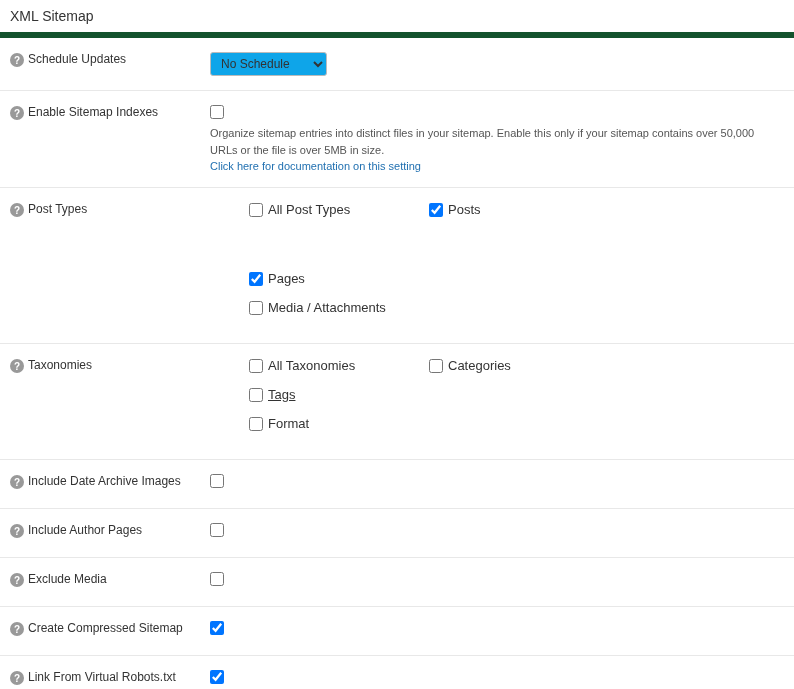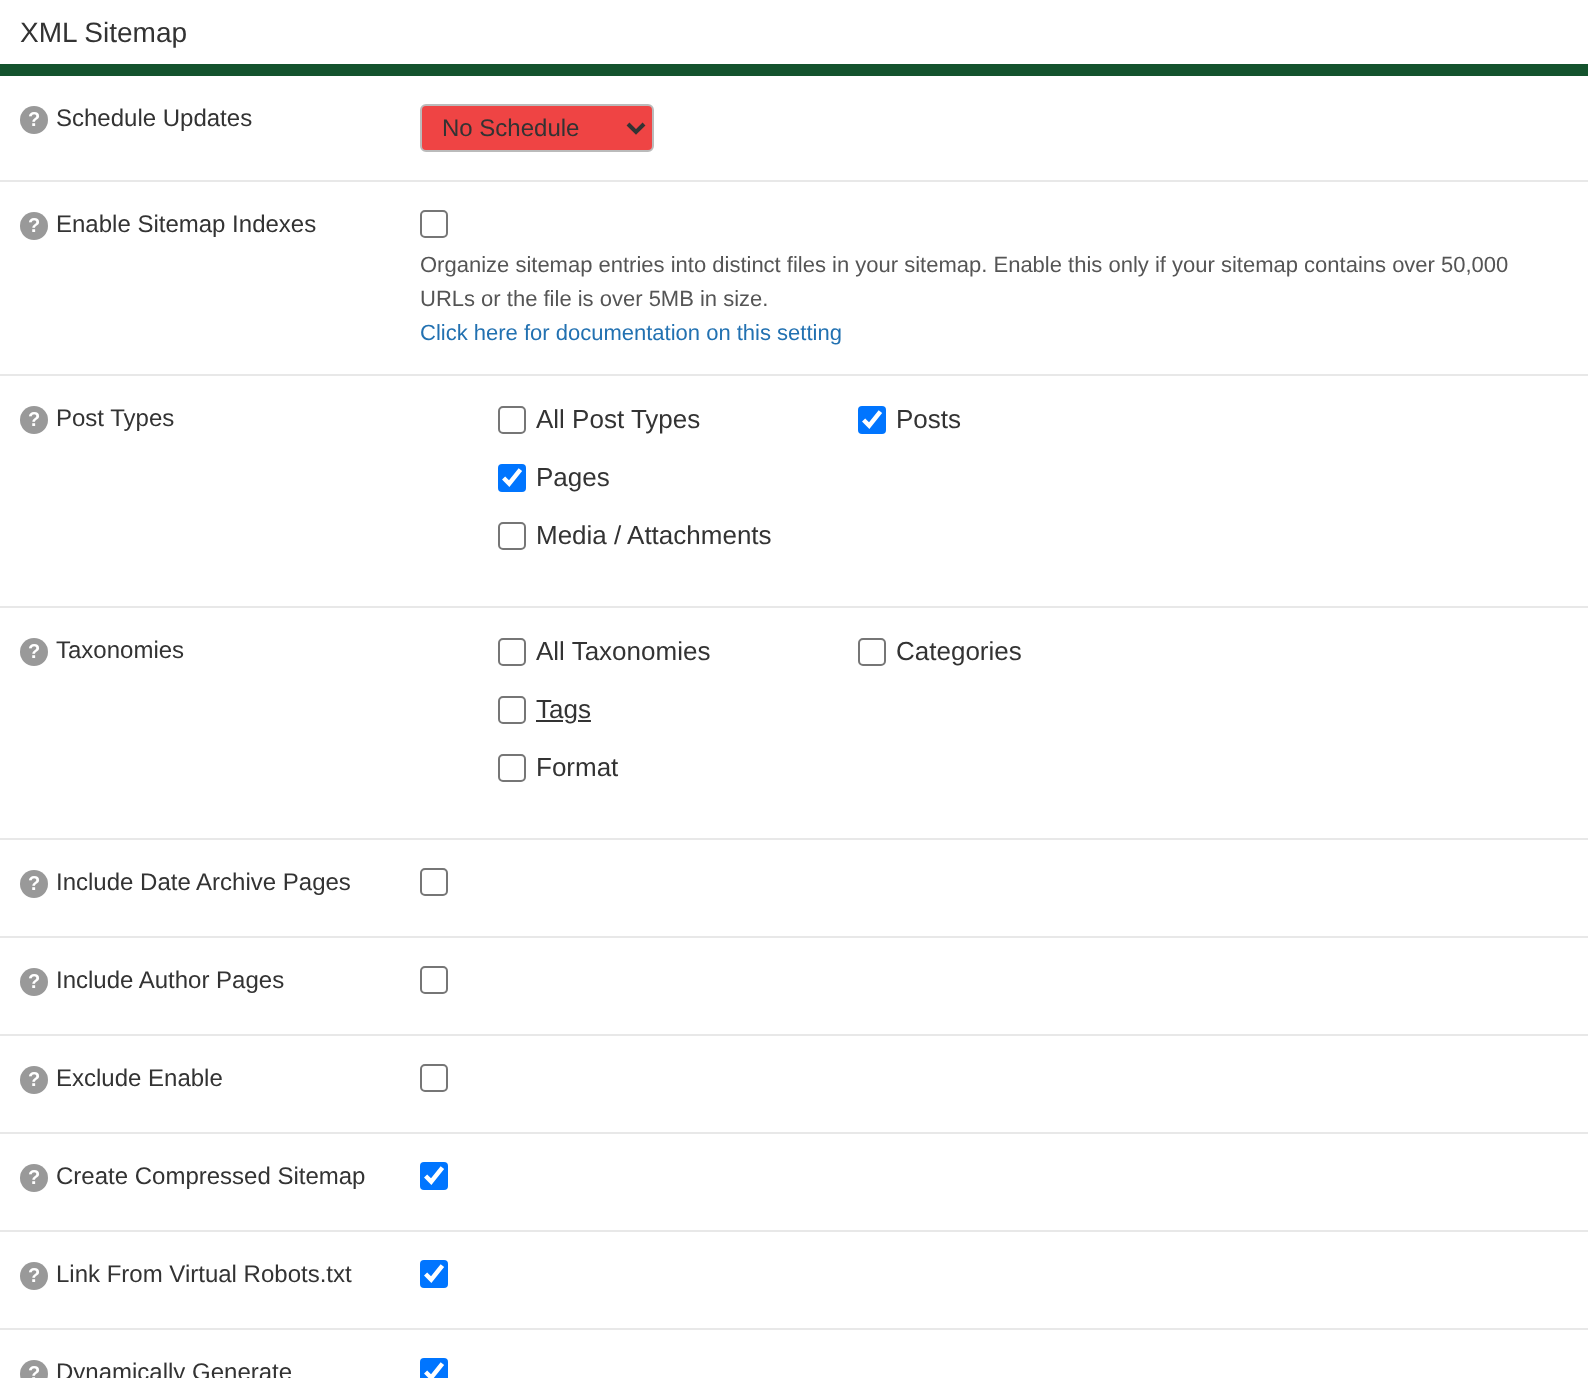--- a/index.html
+++ b/index.html
@@ -56,21 +56,21 @@
       font-size: 12px;
     }
     .value-cell {
       flex: 1;
       padding-top: 14px;
     }
     select.schedule-select {
       padding: 3px 20px 3px 6px;
       border: 1px solid #bbb;
       border-radius: 3px;
-      background: #ef4444;
+      background: #0ea5e9;
       font-size: 12px;
       color: #333;
       appearance: auto;
       cursor: pointer;
     }
     .checkbox-item {
       display: flex;
       align-items: center;
       gap: 5px;
       margin-bottom: 6px;
@@ -144,21 +144,21 @@
                 <input type="checkbox" style="">
                 <label>All Post Types</label>
               </div>
             </div>
             <div class="checkbox-col">
               <div class="checkbox-item">
                 <input type="checkbox" checked="" style="">
                 <label>Posts</label>
               </div>
             </div>
-            <div class="checkbox-col" style="width: 100%;">
+            <div class="checkbox-col" style="width: 100%; margin-top: 40px;">
               <div class="checkbox-item">
                 <input type="checkbox" checked="" style="">
                 <label>Pages</label>
               </div>
             </div>
             <div style="width: 100%; height: 0px;"></div>
             <div class="checkbox-col">
               <div class="checkbox-item">
                 <input type="checkbox" style="">
                 <label>Media / Attachments</label>
@@ -201,21 +201,21 @@
                 <label>Format</label>
               </div>
             </div>
           </div>
         </td>
       </tr>
       <tr>
         <td class="label-cell">
     <div class="label-with-help">
       <span class="help-icon">?</span>
-      <span class="label-text">Include Date Archive Pages</span>
+      <span class="label-text">Include Date Archive Images</span>
     </div>
   </td>
         <td class="value-cell">
           <div class="checkbox-item">
             <input type="checkbox" style="">
           </div>
         </td>
       </tr>
       <tr>
         <td class="label-cell">
@@ -227,21 +227,21 @@
         <td class="value-cell">
           <div class="checkbox-item">
             <input type="checkbox" style="">
           </div>
         </td>
       </tr>
       <tr>
         <td class="label-cell">
     <div class="label-with-help">
       <span class="help-icon">?</span>
-      <span class="label-text">Exclude Enable</span>
+      <span class="label-text">Exclude Media</span>
     </div>
   </td>
         <td class="value-cell">
           <div class="checkbox-item">
             <input type="checkbox" style="">
           </div>
         </td>
       </tr>
       <tr>
         <td class="label-cell">

